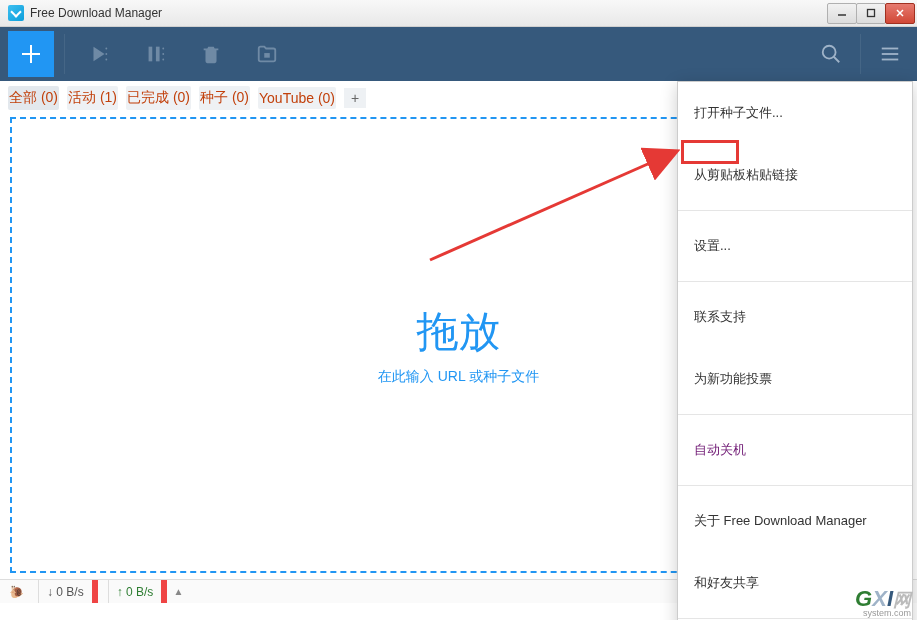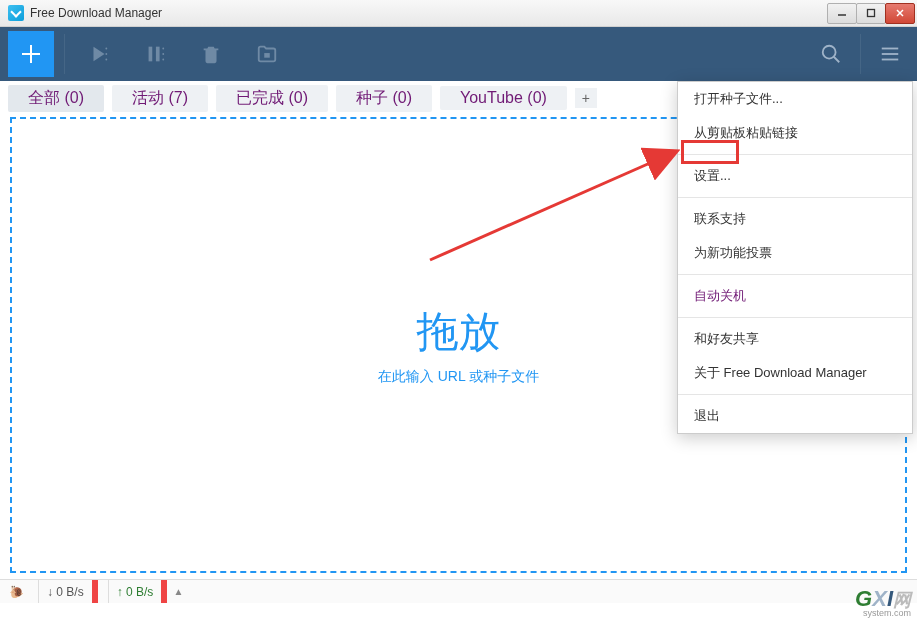--- a/index.html
+++ b/index.html
@@ -21,40 +21,40 @@
 .toolbar .add-btn svg { width: 24px; height: 24px; fill: #fff; }
 .toolbar .sep { width: 1px; height: 40px; background: rgba(255,255,255,0.08); margin: 0 6px; }
 .toolbar .tb-btn { width: 56px; height: 46px; display: flex; align-items: center; justify-content: center; cursor: pointer; opacity: 0.55; }
 .toolbar .tb-btn svg { width: 22px; height: 22px; fill: #9fb3c8; }
 .toolbar .spacer { flex: 1; }
 .toolbar .right-btn { width: 46px; height: 46px; display: flex; align-items: center; justify-content: center; cursor: pointer; }
 .toolbar .right-btn svg { width: 22px; height: 22px; fill: none; stroke: #9fb3c8; stroke-width: 2; }
 
 
 .filters { height: 30px; padding: 4px 8px 0 8px; display: flex; gap: 8px; align-items: center; }
-.filters .tab { background: #eef1f4; font-size: 16px; color: #701a75; padding: 3px 20px; border-radius: 2px; cursor: pointer; }
+.filters .tab { background: #eef1f4; font-size: 14px; color: #c2410c; padding: 3px 1px; border-radius: 2px; cursor: pointer; }
 .filters .tab.active { background: #e3e8ed; }
 .filters .add-tab { width: 22px; height: 20px; background: #eef1f4; display: flex; align-items: center; justify-content: center; font-size: 14px; color: #666; cursor: pointer; }
 
 
 .drop-wrap { padding: 6px 10px; height: 468px; }
 .drop-area { width: 100%; height: 100%; border: 2px dashed #2196f3; display: flex; flex-direction: column; align-items: center; justify-content: center; color: #2196f3; }
 .drop-area .big { font-size: 42px; font-weight: 300; margin-bottom: 8px; font-family: Liberation Serif, serif; }
 .drop-area .sub { font-size: 14px; font-weight: 300; }
 
 
 .statusbar { height: 24px; border-top: 1px solid #ddd; display: flex; align-items: center; padding: 0 6px; font-size: 12px; color: #555; gap: 10px; background: #fafafa; }
 .statusbar .snail { width: 22px; display: flex; align-items: center; justify-content: center; color: #888; }
 .statusbar .speed { padding: 0 8px; border-left: 1px solid #ddd; border-right: 6px solid #ef4444; height: 100%; display: flex; align-items: center; gap: 4px; }
 .statusbar .speed.up { color: #2e7d32; }
 .statusbar .chev { color: #888; font-size: 10px; margin-left: -4px; }
 
 
 .menu { position: absolute; top: 81px; right: 4px; width: 236px; background: #fff; border: 1px solid #ccc; box-shadow: 0 4px 16px rgba(0,0,0,0.2); z-index: 100; font-size: 13px; }
-.menu .item { padding: 8px 16px; cursor: pointer; color: #333; }
+.menu .item { padding: 22px 16px; cursor: pointer; color: #333; }
 .menu .item.disabled { color: #701a75; cursor: default; }
 .menu hr { border: none; border-top: 1px solid #e5e5e5; margin: 4px 0; }
 
 
 .highlight-box { position: absolute; border: 3px solid #e53935; pointer-events: none; z-index: 101; }
 .arrow-svg { position: absolute; z-index: 101; pointer-events: none; }
 
 
 .watermark { position: absolute; bottom: 2px; right: 6px; font-size: 16px; font-style: italic; font-weight: bold; z-index: 200; }
 .watermark .g { color: #2e7d32; font-size: 22px; }
@@ -136,21 +136,21 @@
     <svg viewBox="0 0 24 24">
         <line x1="3" y1="6" x2="21" y2="6"></line>
         <line x1="3" y1="12" x2="21" y2="12"></line>
         <line x1="3" y1="18" x2="21" y2="18"></line>
       </svg>
   </div>
 </div>
 
 <div class="filters">
   <div class="tab active">全部 (0)</div>
-  <div class="tab">活动 (7)</div>
+  <div class="tab">活动 (1)</div>
   <div class="tab">已完成 (0)</div>
   <div class="tab">种子 (0)</div>
   <div class="tab">YouTube (0)</div>
   <div class="add-tab">+</div>
 </div>
 
 <div class="drop-wrap">
   <div class="drop-area">
     <div class="big">拖放</div>
     <div class="sub">在此输入 URL 或种子文件</div>
@@ -168,22 +168,22 @@
   <div class="item">打开种子文件...</div>
   <div class="item">从剪贴板粘贴链接</div>
   <hr>
   <div class="item">设置...</div>
   <hr>
   <div class="item">联系支持</div>
   <div class="item">为新功能投票</div>
   <hr>
   <div class="item disabled">自动关机</div>
   <hr>
+  <div class="item">关于 Free Download Manager</div>
   <div class="item">和好友共享</div>
-  <div class="item">关于 Free Download Manager</div>
   <hr>
   <div class="item">退出</div>
 </div>
 
 <div class="highlight-box" style="top:140px; left:681px; width:58px; height:24px;"></div>
 
 <svg class="arrow-svg" style="top:140px; left:420px; width:270px; height:130px;" viewBox="0 0 270 130">
   <defs>
       <marker id="ah" markerWidth="12" markerHeight="12" refX="10" refY="6" orient="auto">
         <path d="M0,0 L12,6 L0,12 z" fill="#e53935"></path>

